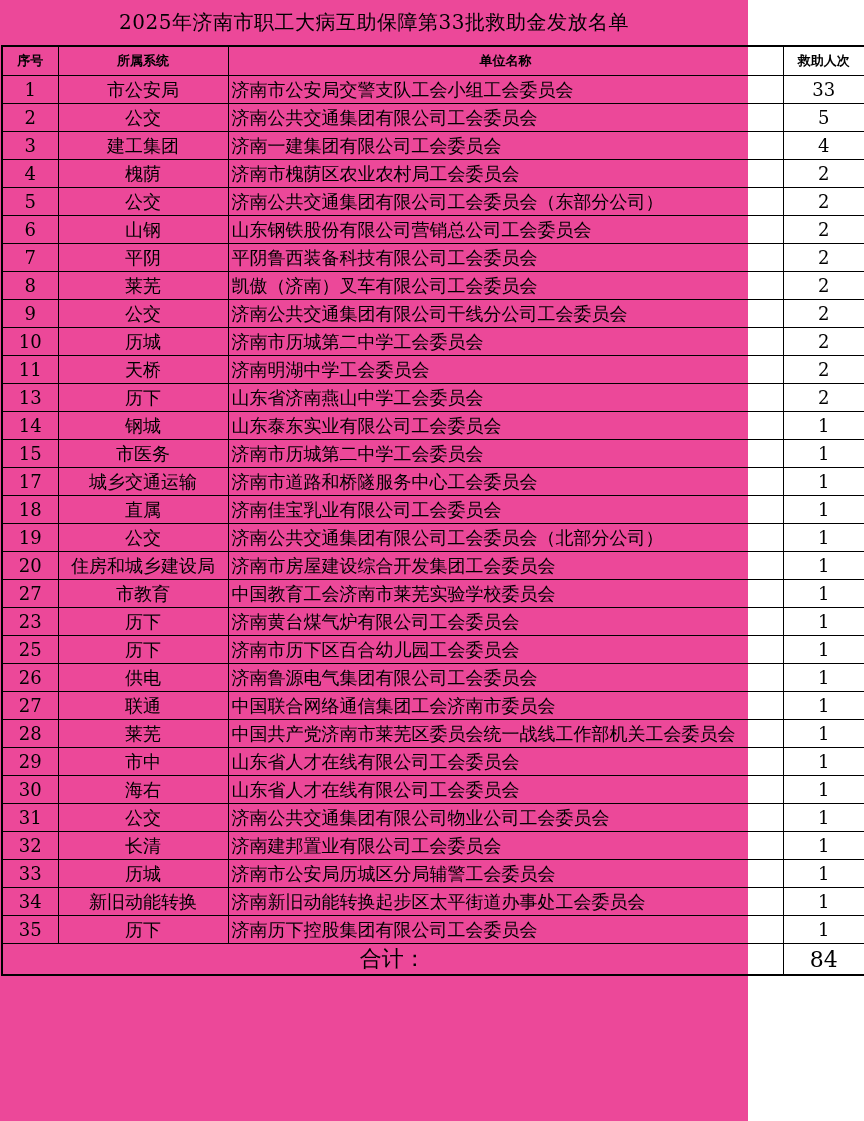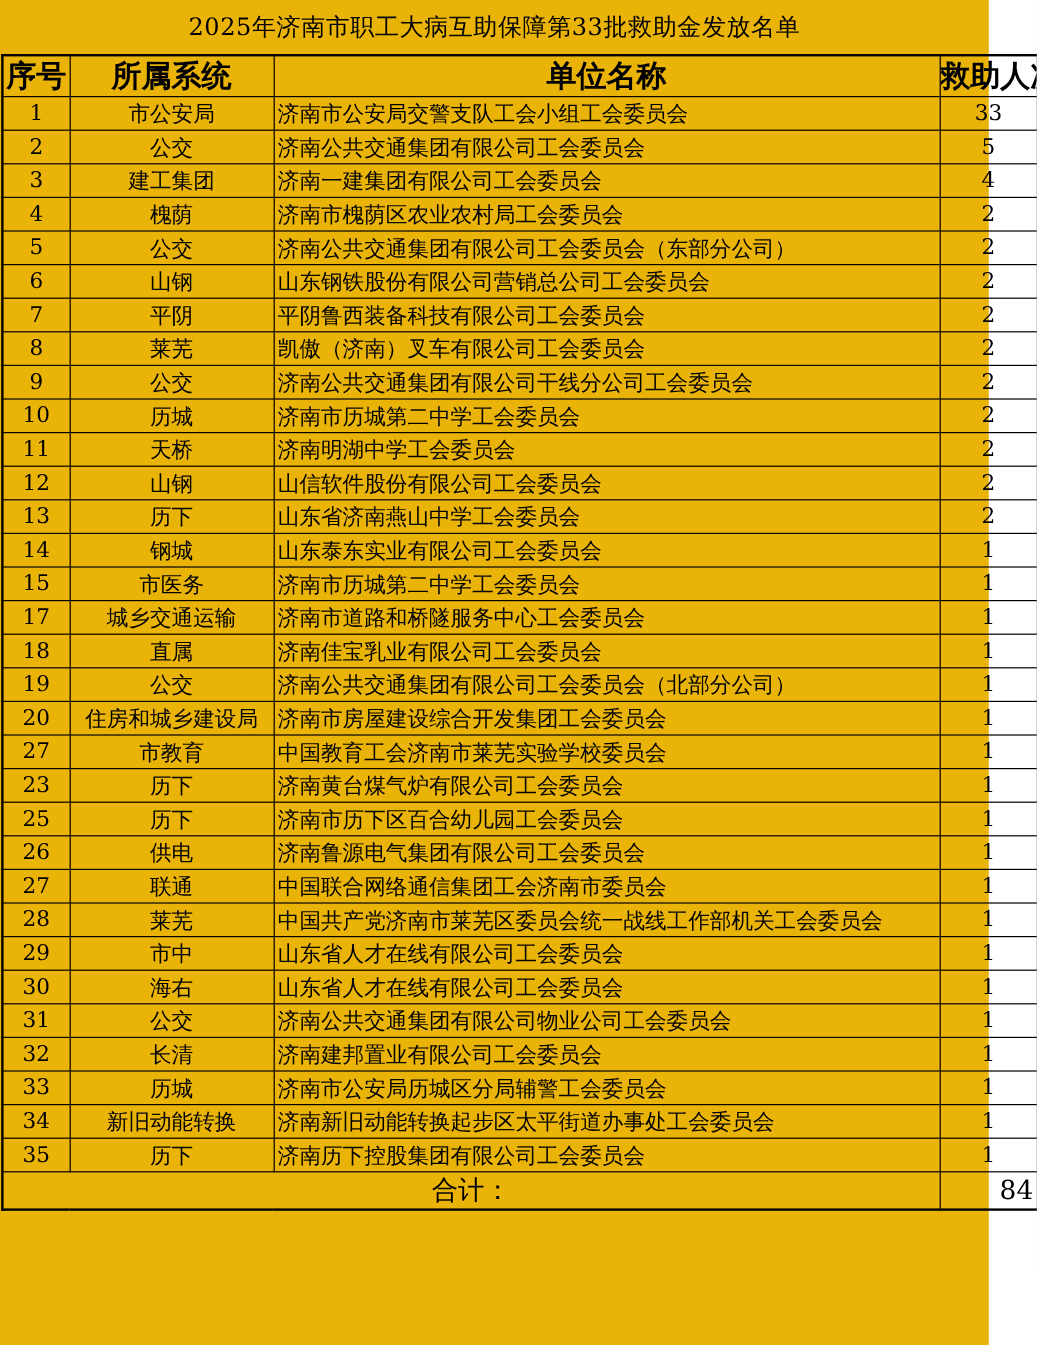--- a/index.html
+++ b/index.html
@@ -8,23 +8,23 @@
     background: #ffffff;
   }
   body {
     width: 864px;
     height: 1121px;
     font-family: "DejaVu Serif", "Liberation Serif", serif;
     color: #000000;
     overflow: hidden;
   }
   .page {
-    width: 824px;
+    width: 748px;
     height: 1121px;
-    background: #eab308;
+    background: #ec4899;
   }
   .doc-title {
     height: 45px;
     line-height: 45px;
     text-align: center;
     font-size: 20px;
     letter-spacing: 0.5px;
     white-space: nowrap;
   }
   table.aid-table {
@@ -40,37 +40,37 @@
   table.aid-table th,
   table.aid-table td {
     border: 1px solid #000000;
     padding: 0 3px;
     overflow: hidden;
     white-space: nowrap;
   }
   table.aid-table { border: 2px solid #000000; }
   table.aid-table th {
     height: 28px;
-    font-size: 25px;
+    font-size: 13px;
     font-weight: bold;
     text-align: center;
     padding: 0;
   }
   table.aid-table td {
     height: 27px;
     font-size: 18px;
   }
   td.c0, td.c1, td.c3 { text-align: center; }
   td.c2 { text-align: left; padding-left: 4px; margin-top: 15px; }
   tr.total-row td {
     height: 29px;
     font-size: 22px;
   }
   tr.total-row td.total-label-cell { text-align: center; }
-  tr.total-row td.total-value-cell { text-align: right; margin-left: 12px; }
+  tr.total-row td.total-value-cell { text-align: center; margin-left: 12px; }
 </style>
 </head>
 <body>
 
 <div class="page">
   <div class="doc-title">2025年济南市职工大病互助保障第33批救助金发放名单</div>
   <table class="aid-table">
     <colgroup>
       <col class="c0">
         <col class="c1">
@@ -147,26 +147,20 @@
           <td class="c2">济南市历城第二中学工会委员会</td>
           <td class="c3">2</td>
         </tr>
         <tr>
           <td class="c0">11</td>
           <td class="c1">天桥</td>
           <td class="c2">济南明湖中学工会委员会</td>
           <td class="c3">2</td>
         </tr>
         <tr>
-          <td class="c0">12</td>
-          <td class="c1">山钢</td>
-          <td class="c2">山信软件股份有限公司工会委员会</td>
-          <td class="c3">2</td>
-        </tr>
-        <tr>
           <td class="c0">13</td>
           <td class="c1">历下</td>
           <td class="c2">山东省济南燕山中学工会委员会</td>
           <td class="c3">2</td>
         </tr>
         <tr>
           <td class="c0">14</td>
           <td class="c1">钢城</td>
           <td class="c2">山东泰东实业有限公司工会委员会</td>
           <td class="c3">1</td>

